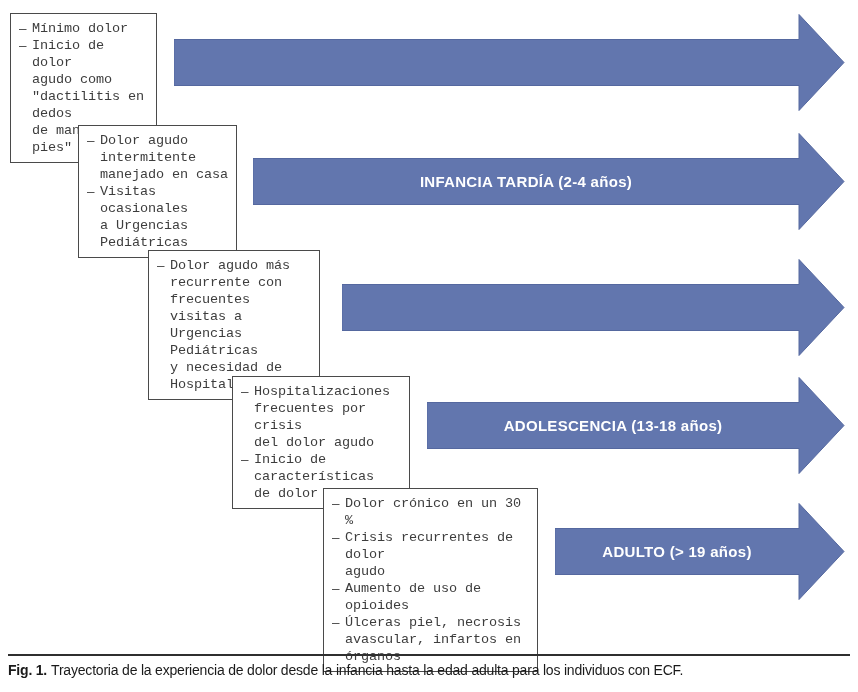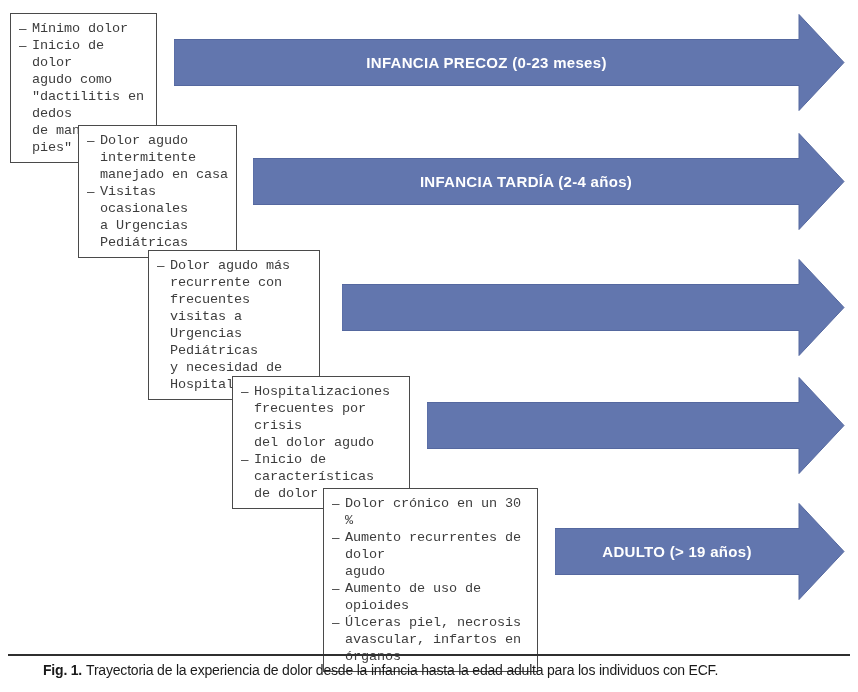--- a/index.html
+++ b/index.html
@@ -73,21 +73,21 @@
   }
   .caption {
     position: absolute;
     left: 8px;
     right: 8px;
     top: 662px;
     font-size: 14px;
     color: #1a1a1a;
     letter-spacing: -0.2px;
   }
-  .caption .fig-label { font-weight: bold; margin-right: 4px; margin-left: 35px; }
+  .caption .fig-label { font-weight: bold; margin-right: 4px; }
 </style>
 </head>
 <body>
 
 <div class="figure-canvas">
 
   <div class="info-box box-1">
     <div class="bullet">
       <span class="dash">–</span>
       <span class="btext">Mínimo dolor</span>
@@ -96,21 +96,20 @@
       <span class="dash">–</span>
       <span class="btext">Inicio de dolor
 agudo como
 "dactilitis en dedos
 de manos y pies"</span>
     </div>
   </div>
   <svg class="arrow-svg svg-1" width="671" height="97">
     <polygon points="0,25.5 625,25.5 625,0.5 670,48.5 625,96.5 625,71.5 0,71.5" stroke="#55689f" stroke-width="1" fill="#6276ae"></polygon>
   </svg>
-  <div class="arrow-label label-1">INFANCIA PRECOZ (0-23 meses)</div>
 
   <div class="info-box box-2">
     <div class="bullet">
       <span class="dash">–</span>
       <span class="btext">Dolor agudo
 intermitente
 manejado en casa</span>
     </div>
     <div class="bullet">
       <span class="dash">–</span>
@@ -148,29 +147,30 @@
     </div>
     <div class="bullet">
       <span class="dash">–</span>
       <span class="btext">Inicio de características
 de dolor crónico</span>
     </div>
   </div>
   <svg class="arrow-svg svg-4" width="418" height="97">
     <polygon points="0,25.5 372,25.5 372,0.5 417,48.5 372,96.5 372,71.5 0,71.5" stroke="#55689f" stroke-width="1" fill="#6276ae"></polygon>
   </svg>
+  <div class="arrow-label label-4">ADOLESCENCIA (13-18 años)</div>
 
   <div class="info-box box-5">
     <div class="bullet">
       <span class="dash">–</span>
       <span class="btext">Dolor crónico en un 30 %</span>
     </div>
     <div class="bullet">
       <span class="dash">–</span>
-      <span class="btext">Aumento recurrentes de dolor
+      <span class="btext">Crisis recurrentes de dolor
 agudo</span>
     </div>
     <div class="bullet">
       <span class="dash">–</span>
       <span class="btext">Aumento de uso de opioides</span>
     </div>
     <div class="bullet">
       <span class="dash">–</span>
       <span class="btext">Úlceras piel, necrosis
 avascular, infartos en

